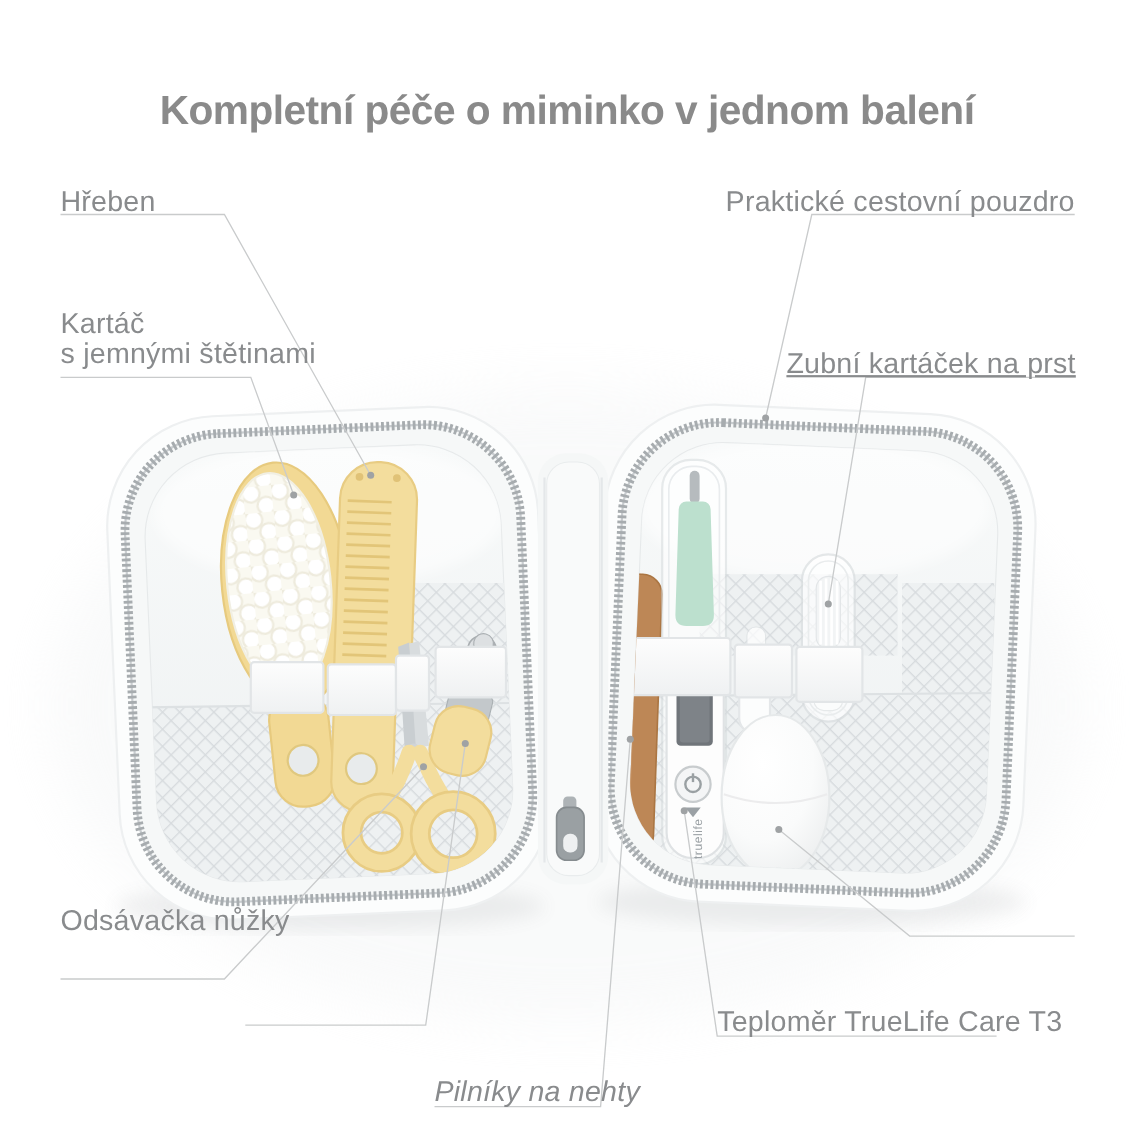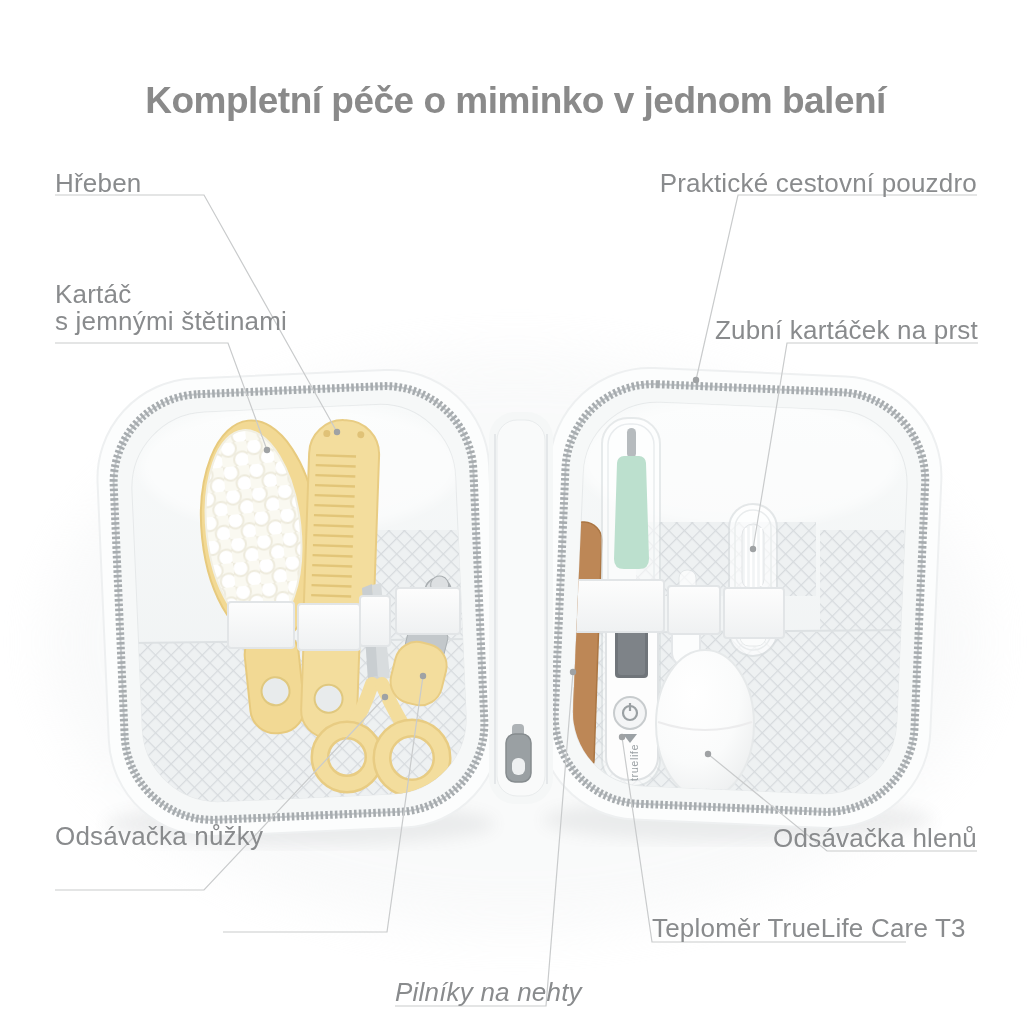--- a/index.html
+++ b/index.html
@@ -238,34 +238,31 @@
 
 <div class="label" style="left:55px;top:249px;">
   <div>Kartáč</div>
   <div>s jemnými štětinami</div>
 </div>
 
 <div class="label right" style="right:54px;top:138px;">
   <span>Praktické cestovní pouzdro</span>
 </div>
 
-<div class="label right" style="right:53px;top:285px;">
+<div class="label right" style="right:53px;top:285px;text-decoration:underline;">
   <span>Zubní kartáček na prst</span>
 </div>
 
 <div class="label" style="left:55px;top:791px;">
   <div>Odsávačka nůžky</div>
 </div>
 
 
 <div class="label" style="left:395px;top:947px;font-style:italic;">
   <span>Pilníky na nehty</span>
 </div>
 
 <div class="label" style="left:652px;top:883px;text-align:center;">
   <span>Teploměr TrueLife Care T3</span>
 </div>
 
-<div class="label right" style="right:54px;top:793px;">
-  <span>Odsávačka hlenů</span>
-</div>
 
 </div>
 
 </body></html>

